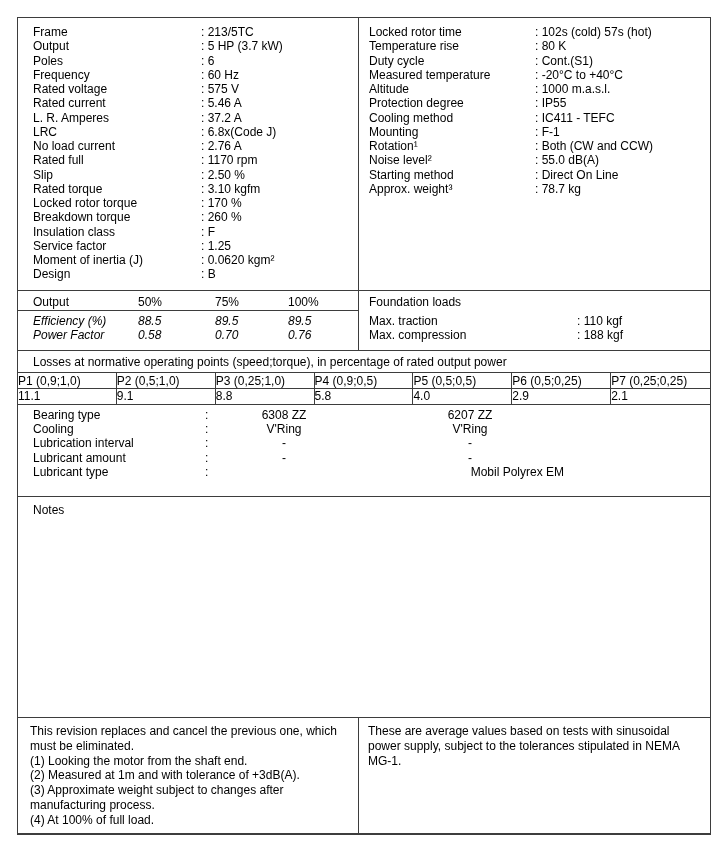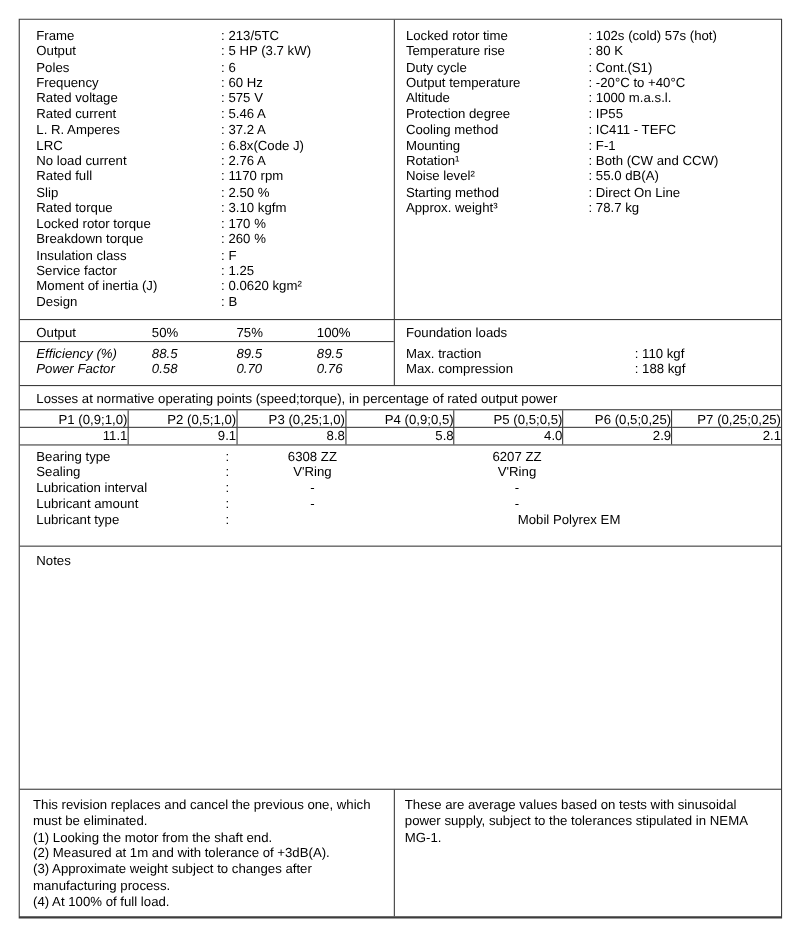--- a/index.html
+++ b/index.html
@@ -31,21 +31,21 @@
   .perf-rows { padding-top:3px; }
   .perf-rows .perf-grid { line-height:14.3px;font-style:italic; }
   .s2 .right { flex:1; padding:4px 0 0 10px; }
   .fnd-title { line-height:14px; margin-bottom:5px; }
   .fnd-row { display:grid; grid-template-columns:166px 1fr; line-height:14.3px;gap:42px; }
 
   
   .s3 { height:54px; }
   .losses-title { height:22px; padding:4px 0 0 15px; line-height:14px; }
   .losses-row { display:grid; grid-template-columns:repeat(7,1fr); }
-  .losses-row .cell { text-align:right; border-right:1px solid #3d3d3d; }
+  .losses-row .cell { text-align:left; border-right:1px solid #3d3d3d; }
   .losses-row .cell:last-child { border-right:none; }
   .losses-head .cell { height:16px; line-height:16px; border-bottom:1px solid #3d3d3d; }
   .losses-vals .cell { height:15px; line-height:14px; border-right:1px solid #3d3d3d; }
   .losses-vals .cell:last-child { border-right:none; }
 
   
   .s4 { height:92px; padding-top:3px; }
   .brg-row { display:grid; grid-template-columns:172px 13px 132px 240px 1fr; padding-left:15px; line-height:14.2px; }
   .brg-row .c3, .brg-row .c4 { text-align:center; }
   .brg-row .u { text-decoration:underline; }
@@ -147,21 +147,21 @@
         </div>
         <div class="spec-row">
           <span>Temperature rise</span>
           <span>: 80 K</span>
         </div>
         <div class="spec-row">
           <span>Duty cycle</span>
           <span>: Cont.(S1)</span>
         </div>
         <div class="spec-row">
-          <span>Output temperature</span>
+          <span>Measured temperature</span>
           <span>: -20°C to +40°C</span>
         </div>
         <div class="spec-row">
           <span>Altitude</span>
           <span>: 1000 m.a.s.l.</span>
         </div>
         <div class="spec-row">
           <span>Protection degree</span>
           <span>: IP55</span>
         </div>
@@ -251,21 +251,21 @@
   </div>
 
   <div class="s4 bb">
     <div class="brg-row">
       <span>Bearing type</span>
       <span>:</span>
       <span class="c3">6308 ZZ</span>
       <span class="c4">6207 ZZ</span>
     </div>
     <div class="brg-row">
-      <span>Sealing</span>
+      <span>Cooling</span>
       <span>:</span>
       <span class="c3">V'Ring</span>
       <span class="c4">V'Ring</span>
     </div>
     <div class="brg-row">
       <span>Lubrication interval</span>
       <span>:</span>
       <span class="c3">-</span>
       <span class="c4">-</span>
     </div>

